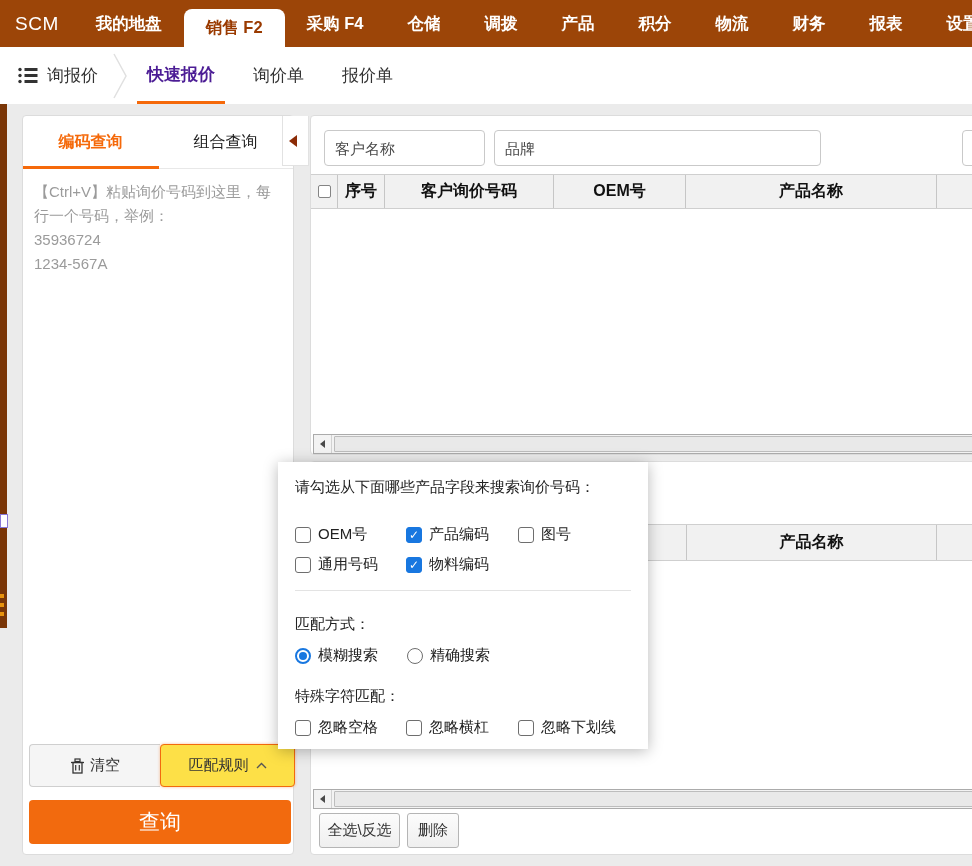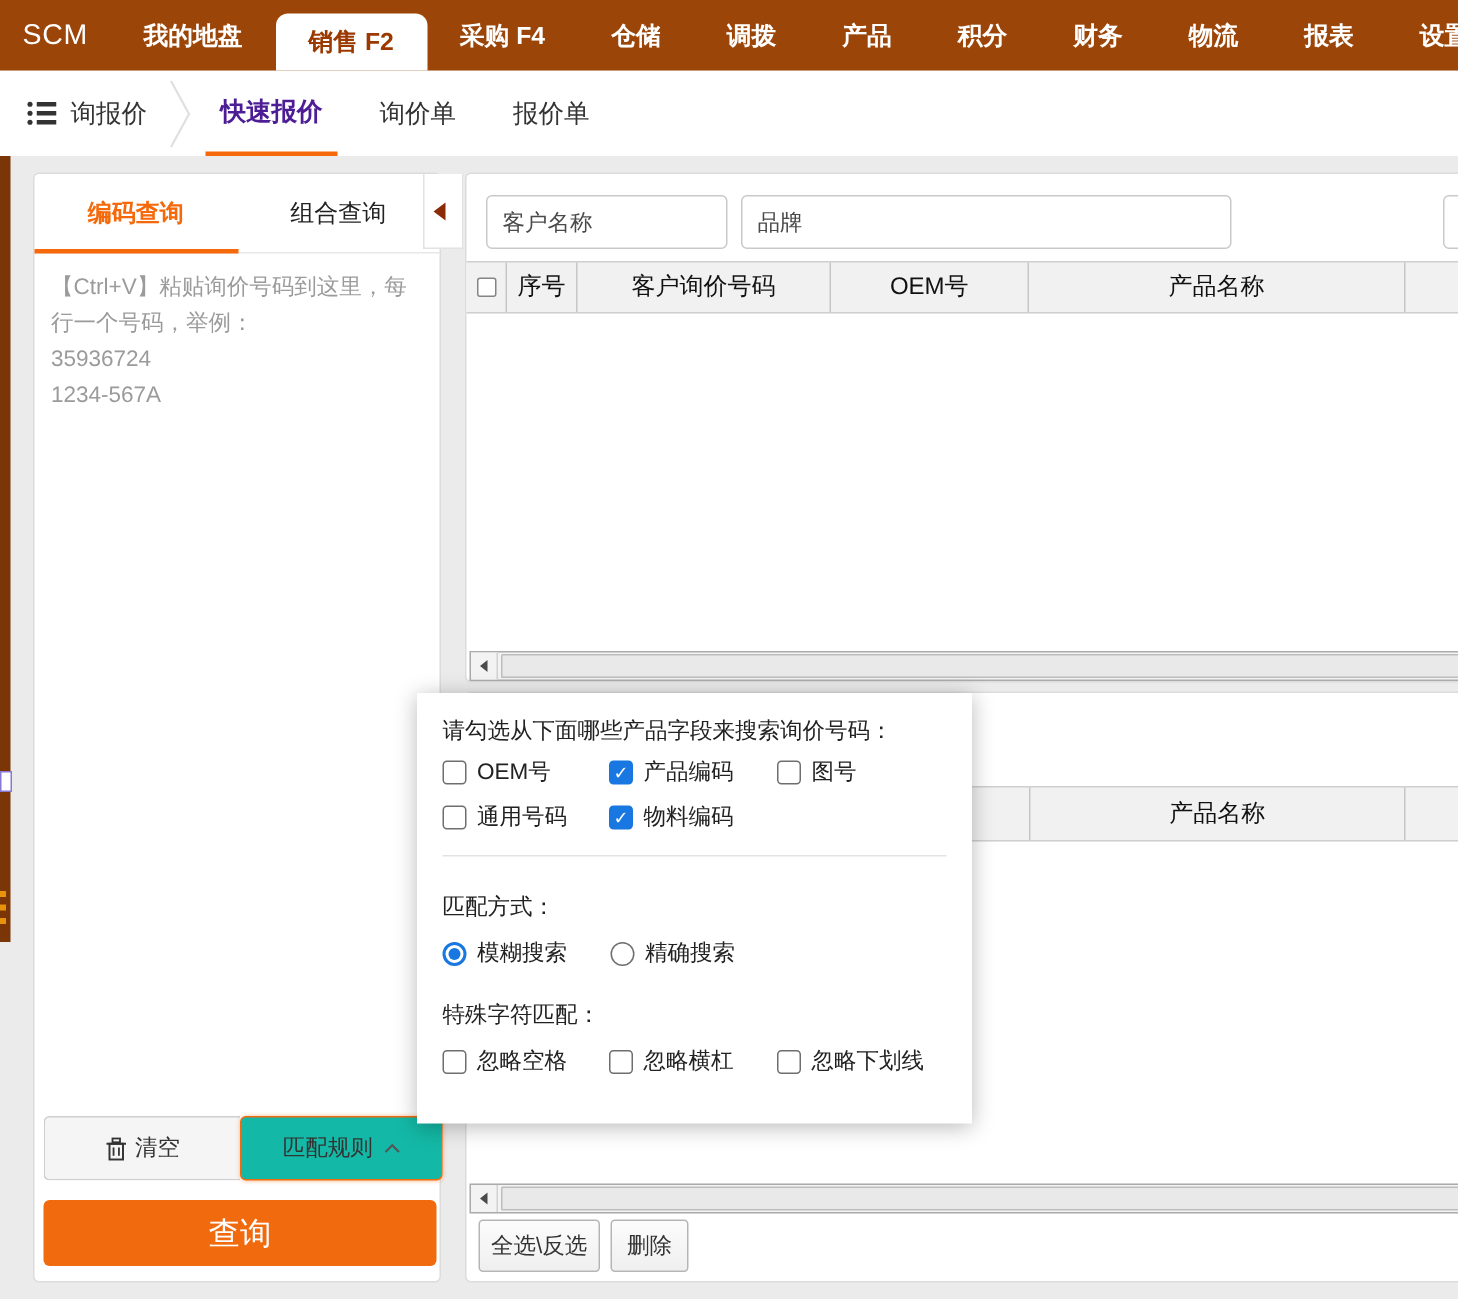--- a/index.html
+++ b/index.html
@@ -31,57 +31,57 @@
   
   .panel{position:absolute;background:#fff;border:1px solid #DCDCDC;border-radius:4px;box-sizing:border-box}
   .left-panel{left:22px;top:115px;width:272px;height:740px}
   .lp-tabs{position:relative;height:52px;display:flex;border-bottom:1px solid #E8E8E8}
   .lp-tab{flex:1;display:flex;align-items:center;justify-content:center;font-size:16px;color:#222;cursor:pointer}
   .lp-tab.active{color:#F5690A;font-weight:bold}
   .lp-underline{position:absolute;left:0;bottom:-1px;width:136px;height:3px;background:#F5690A}
   .lp-paste{padding:11px 11px;font-size:15px;line-height:24px;color:#9B9B9B;white-space:pre-line;height:440px;cursor:text}
   .lp-btnrow{position:absolute;left:6px;top:628px;width:266px;height:43px;display:flex}
   .btn-clear{width:131px;height:43px;background:#F5F5F5;border:1px solid #CFCFCF;border-radius:4px 0 0 4px;border-right:none;display:flex;align-items:center;justify-content:center;font-size:15px;color:#333;box-sizing:border-box;cursor:pointer}
-  .btn-rules{width:135px;height:43px;background:#14b8a6;border:1px solid #F26A0E;border-radius:4px;box-shadow:0 0 3px rgba(242,106,14,.45);display:flex;align-items:center;justify-content:center;font-size:15px;color:#333;box-sizing:border-box;cursor:pointer}
+  .btn-rules{width:135px;height:43px;background:#fde047;border:1px solid #F26A0E;border-radius:4px;box-shadow:0 0 3px rgba(242,106,14,.45);display:flex;align-items:center;justify-content:center;font-size:15px;color:#333;box-sizing:border-box;cursor:pointer}
   .btn-rules .chev{margin-left:7px;display:flex;align-items:center}
   .btn-query{position:absolute;left:6px;top:684px;width:262px;height:44px;background:#F26A0E;border:none;border-radius:4px;color:#fff;font-size:21px;display:flex;align-items:center;justify-content:center;cursor:pointer}
   .collapse-handle{position:absolute;left:282px;top:116px;width:27px;height:50px;background:#fff;border:1px solid #E2E2E2;border-top:none;box-sizing:border-box;z-index:21;display:flex;align-items:center;cursor:pointer}
   .tri-left-red{width:0;height:0;margin-left:6px;border-top:6px solid transparent;border-bottom:6px solid transparent;border-right:8px solid #8B2B06}
   
   .rp1{left:310px;top:115px;width:680px;height:340px}
   .rp2{left:310px;top:461px;width:680px;height:394px}
   .filter-row{position:absolute;top:14px;left:13px;display:flex}
   .filter-input{height:36px;border:1px solid #C9C9C9;border-radius:4px;box-sizing:border-box;font-size:15px;padding:0 10px;color:#333;outline:none;font-family:inherit}
   .filter-input::placeholder{color:#4A4A4A;opacity:1}
   .fi-customer{width:161px;margin-right:9px}
   .fi-brand{width:327px;margin-right:15px}
   .fi-origin{width:170px;margin-left:126px}
   .thead{position:absolute;left:0;display:flex;background:#F1F1F1;border-top:1px solid #CFCFCF;border-bottom:1px solid #CFCFCF;box-sizing:border-box;align-items:stretch}
   .rp1 .thead{top:58px;width:678px;height:35px}
   .rp2 .thead{top:62px;width:678px;height:37px}
-  .th{display:flex;align-items:center;justify-content:center;font-size:16px;font-weight:normal;color:#111;border-left:1px solid #C6C6C6;box-sizing:border-box;overflow:hidden;white-space:nowrap}
+  .th{display:flex;align-items:center;justify-content:center;font-size:16px;font-weight:bold;color:#111;border-left:1px solid #C6C6C6;box-sizing:border-box;overflow:hidden;white-space:nowrap}
   .th:first-child{border-left:none}
   .c0{width:26px}.c1{width:47px}.c2{width:169px}.c3{width:132px}.c4{width:251px}.c5{flex:1}
   .t2c0{width:375px;border-left:none !important}.t2c1{width:250px}.t2c2{flex:1}
   .hdr-checkbox{width:13px;height:13px;border:1px solid #848484;border-radius:2px;background:#fff;box-sizing:border-box;cursor:pointer}
   
   .hscroll{position:absolute;left:2px;height:20px;background:#F3F3F3;border:1px solid #ABABAB;box-sizing:border-box;display:flex;align-items:center}
   .rp1 .hscroll{top:318px;width:676px}
   .rp2 .hscroll{top:327px;width:676px}
   .hs-arrow{width:17px;align-self:stretch;display:flex;align-items:center;justify-content:center;background:#F3F3F3;border-right:1px solid #D2D2D2;cursor:pointer}
   .tri-left-gray{width:0;height:0;border-top:4px solid transparent;border-bottom:4px solid transparent;border-right:5px solid #4A4A4A}
   .hs-thumb{flex:1;height:14px;margin:0 2px;background:#E9E9E9;border:1px solid #BDBDBD;border-radius:1px;cursor:grab}
   
   .rp2-actions{position:absolute;left:8px;top:351px;display:flex}
   .act-btn{height:35px;background:linear-gradient(#FCFCFC,#EFEFEF);border:1px solid #B5B5B5;border-radius:3px;font-size:15px;color:#333;display:flex;align-items:center;justify-content:center;box-sizing:border-box;cursor:pointer}
   .btn-selectall{width:81px;margin-right:7px}
   .btn-delete{width:52px}
   
   .popup{position:absolute;left:278px;top:462px;width:370px;height:287px;background:#fff;box-shadow:0 2px 14px rgba(0,0,0,.28);z-index:50;box-sizing:border-box;padding:16px 17px;font-size:15px;color:#222}
-  .popup-title{margin-bottom:8px}
+  .popup-title{margin-bottom:28px}
   .opt-row{display:flex;align-items:center;margin-bottom:11px}
   .opt{display:flex;align-items:center}
   .w1{width:111px}.w2{width:112px}
   .cbox{width:16px;height:16px;border:1.5px solid #6E6E6E;border-radius:3px;background:#fff;box-sizing:border-box;margin-right:7px;display:flex;align-items:center;justify-content:center;cursor:pointer;flex:none}
   .cbox.checked{background:#1877E0;border-color:#1877E0}
   .cbox.checked::after{content:"✓";color:#fff;font-size:12px;font-weight:bold;line-height:1}
   .radio{width:16px;height:16px;border:1.5px solid #6E6E6E;border-radius:50%;background:#fff;box-sizing:border-box;margin-right:7px;display:flex;align-items:center;justify-content:center;cursor:pointer;flex:none}
   .radio.selected{border-color:#1877E0;border-width:2px}
   .radio.selected::after{content:"";width:8px;height:8px;border-radius:50%;background:#1877E0}
   .popup-divider{height:1px;background:#E3E3E3;margin:16px 0 0 0;width:336px}
@@ -94,22 +94,22 @@
 <header class="topnav">
   <div class="brand">SCM</div>
   <nav class="nav-items">
     <span class="nav-item">我的地盘</span>
     <span class="nav-item active">销售 F2</span>
     <span class="nav-item">采购 F4</span>
     <span class="nav-item">仓储</span>
     <span class="nav-item">调拨</span>
     <span class="nav-item">产品</span>
     <span class="nav-item">积分</span>
+    <span class="nav-item">物流</span>
     <span class="nav-item">财务</span>
-    <span class="nav-item">物流</span>
     <span class="nav-item">报表</span>
     <span class="nav-item">设置</span>
   </nav>
 </header>
 
 <div class="crumbbar">
   <div class="crumb-left">
     <span class="list-icon">
       <svg width="20" height="17" viewBox="0 0 20 17">
         <circle cx="2" cy="2.5" r="1.7" fill="#333"></circle>

